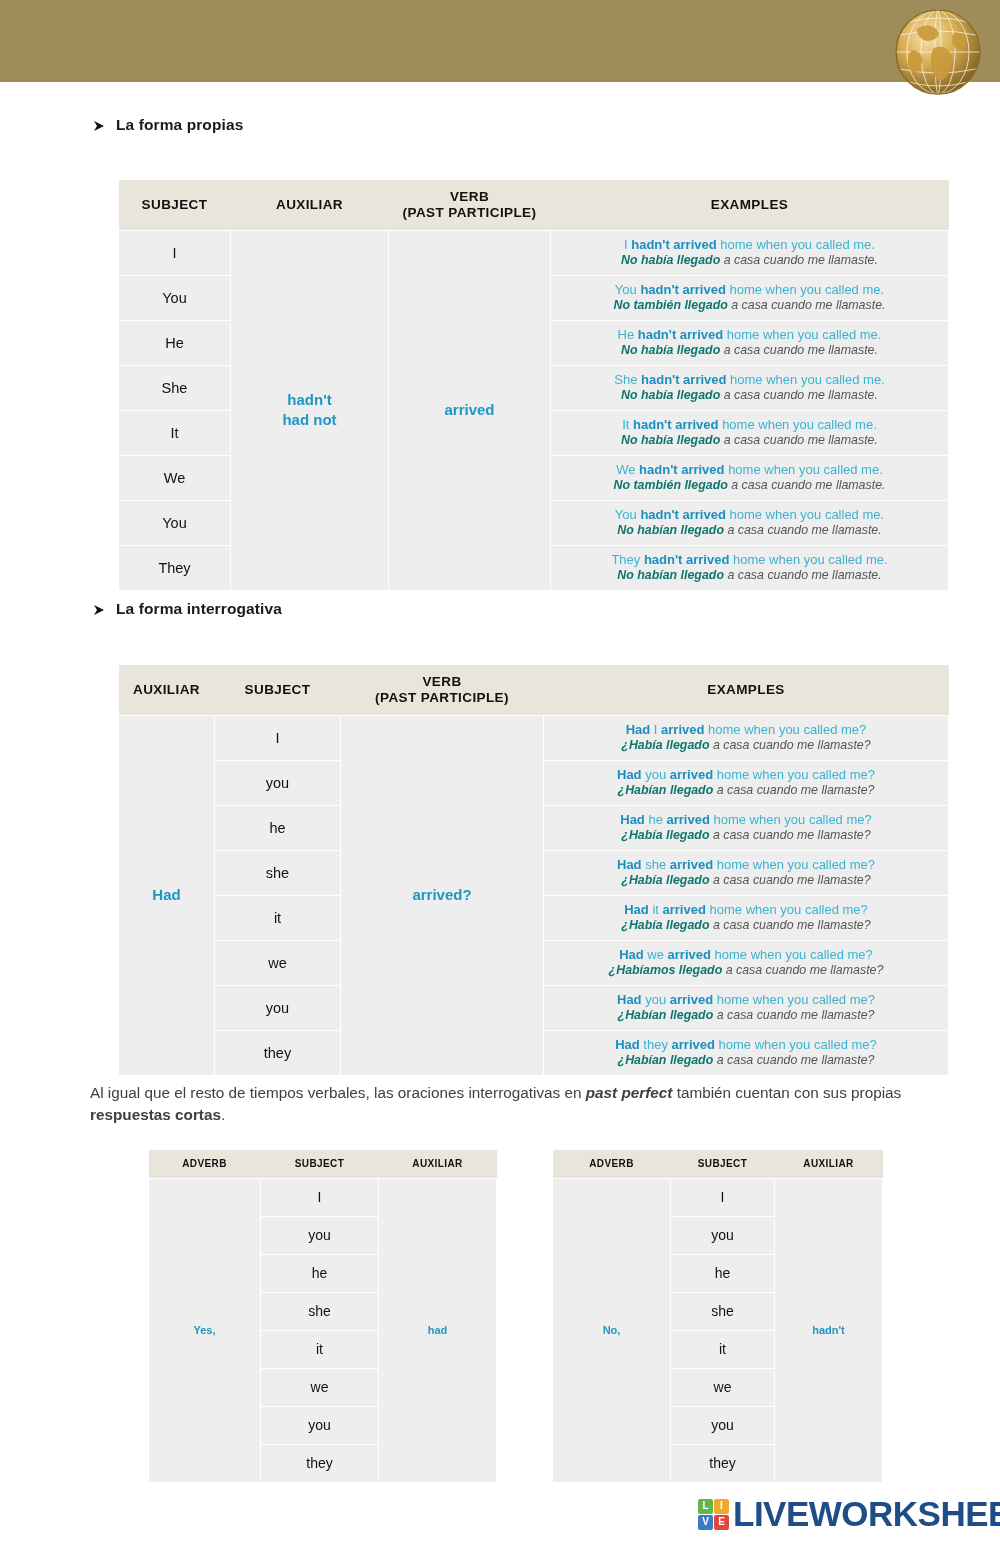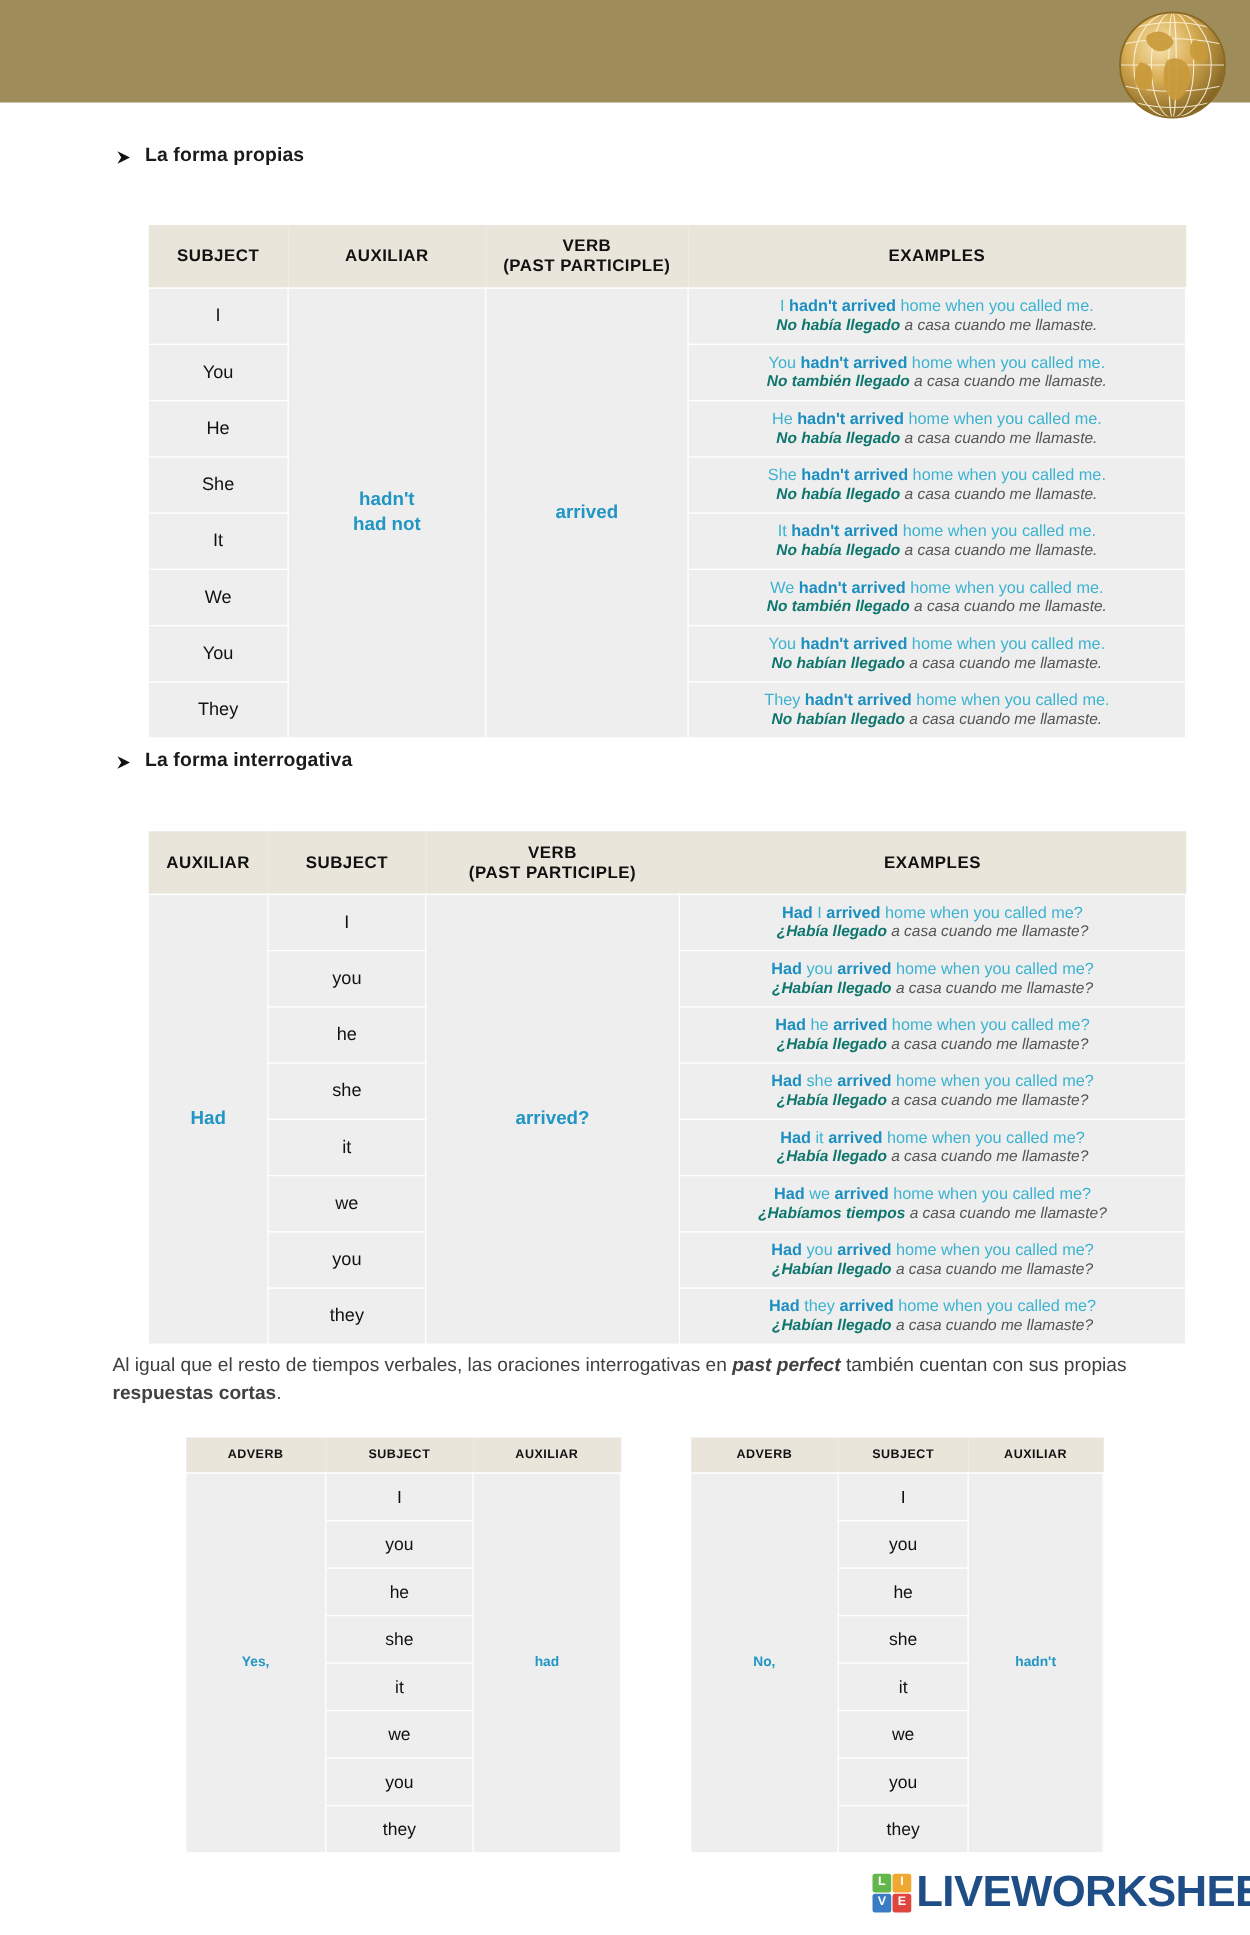--- a/index.html
+++ b/index.html
@@ -385,21 +385,21 @@
         <td class="cell-sub">it</td>
         <td class="cell-ex">
           <span class="en"><b>Had </b><span>it </span><b>arrived</b><span> home when you called me?</span></span>
           <span class="es"><b>¿Había llegado</b><span> a casa cuando me llamaste?</span></span>
         </td>
       </tr>
       <tr>
         <td class="cell-sub">we</td>
         <td class="cell-ex">
           <span class="en"><b>Had </b><span>we </span><b>arrived</b><span> home when you called me?</span></span>
-          <span class="es"><b>¿Habíamos tiempos</b><span> a casa cuando me llamaste?</span></span>
+          <span class="es"><b>¿Habíamos llegado</b><span> a casa cuando me llamaste?</span></span>
         </td>
       </tr>
       <tr>
         <td class="cell-sub">you</td>
         <td class="cell-ex">
           <span class="en"><b>Had </b><span>you </span><b>arrived</b><span> home when you called me?</span></span>
           <span class="es"><b>¿Habían llegado</b><span> a casa cuando me llamaste?</span></span>
         </td>
       </tr>
       <tr>

